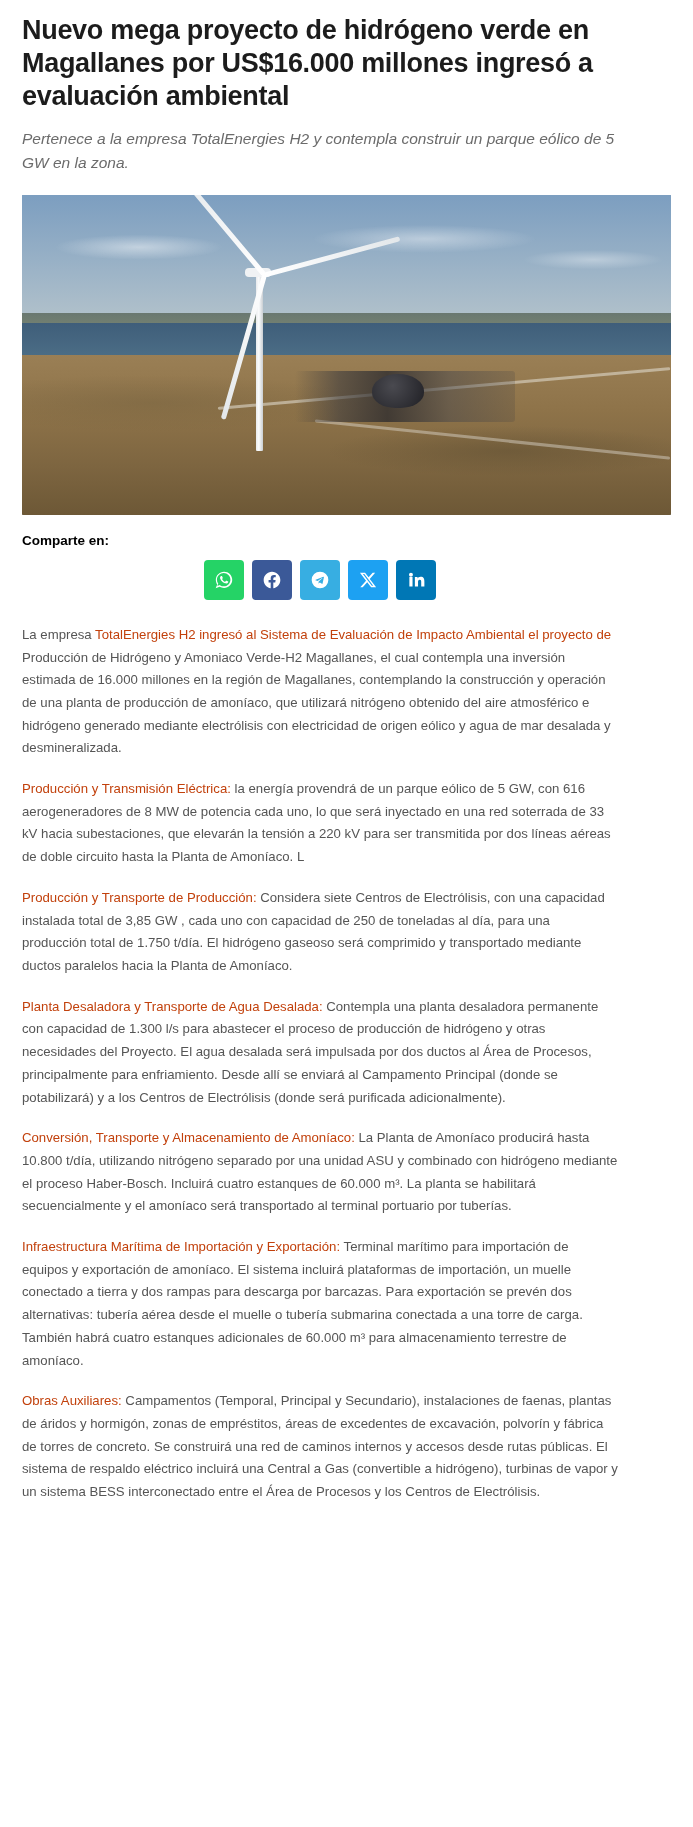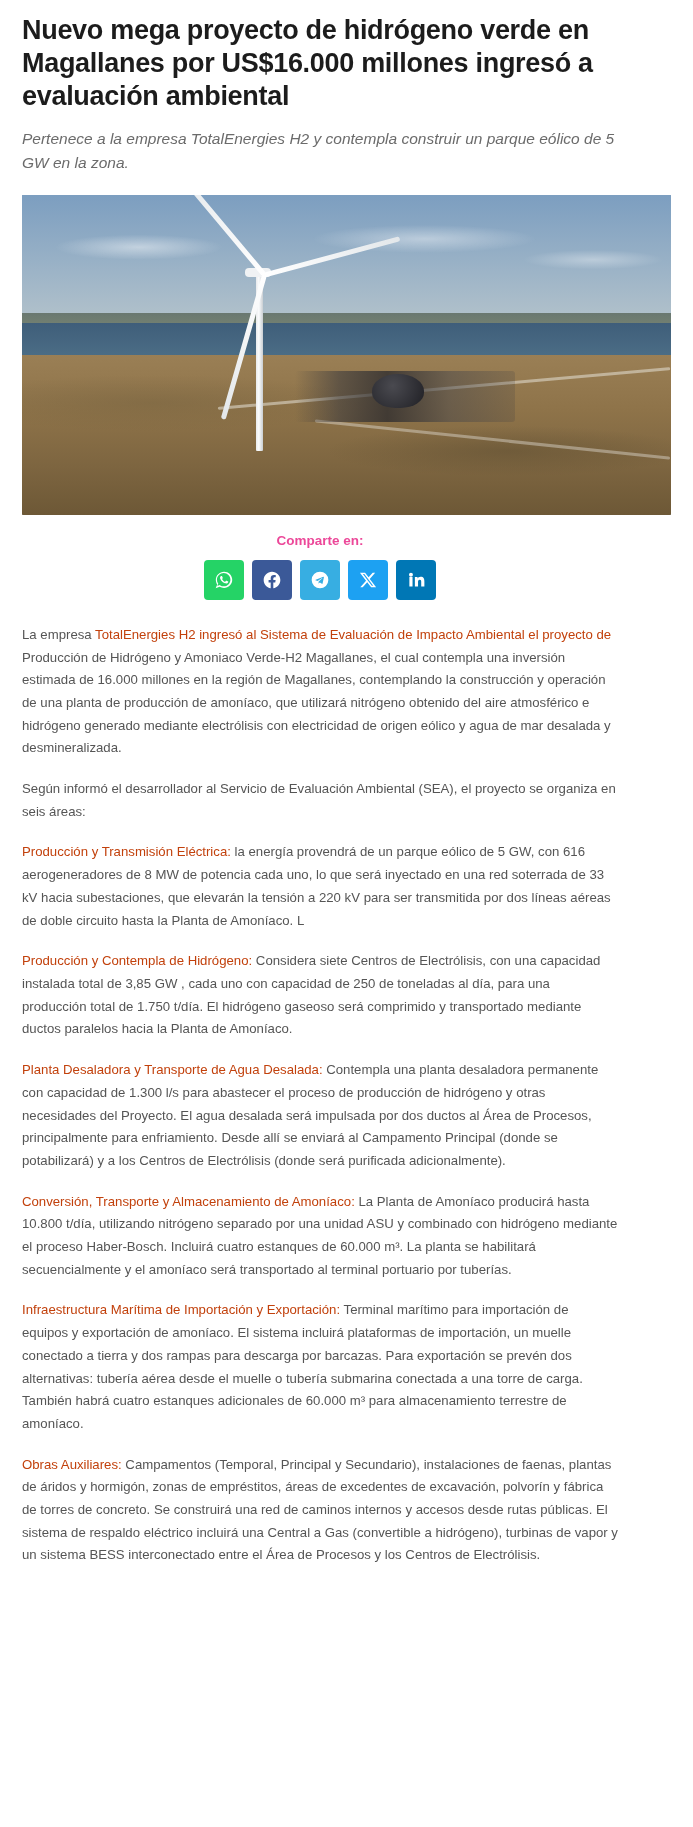--- a/index.html
+++ b/index.html
@@ -132,24 +132,23 @@
     width: 5px;
     height: 150px;
     background: linear-gradient(#ffffff, #e3e7ea);
     transform-origin: 50% 0%;
     border-radius: 3px;
   }
   .b1 { transform: rotate(16deg); }
   .b2 { transform: rotate(140deg); height: 138px; }
   .b3 { transform: rotate(255deg); height: 140px; }
   .share-label {
-    text-align: center;
     font-size: 13.5px;
     font-weight: bold;
-    color: #ec4899;
+    color: #000000;
     margin: 4px 0 12px 0;
   }
   .share-row {
     display: flex;
     justify-content: center;
     gap: 8px;
     margin: 0 0 24px 0;
   }
   .share-btn {
     width: 40px;
@@ -237,22 +236,21 @@
         <svg width="19" height="19" viewBox="0 0 24 24" fill="#ffffff">
           <path d="M4.98 3.5A2.5 2.5 0 002.5 6a2.5 2.5 0 005 0 2.5 2.5 0 00-2.52-2.5zM3 8.98h4v12H3v-12zm6.5 0h3.83v1.64h.05c.53-1 1.84-2.06 3.78-2.06 4.04 0 4.79 2.66 4.79 6.12v6.3h-4v-5.59c0-1.33-.02-3.05-1.86-3.05-1.86 0-2.14 1.45-2.14 2.95v5.69h-4v-12z"></path>
         </svg>
       </span>
     </div>
 
   </div>
 
   <div id="article-body">
       <p class="body"><span>La empresa </span><strong>TotalEnergies H2 ingresó al Sistema de Evaluación de Impacto Ambiental el proyecto de </strong><span>Producción de Hidrógeno y Amoniaco Verde-H2 Magallanes, el cual contempla una inversión estimada de 16.000 millones en la región de Magallanes, contemplando la construcción y operación de una planta de producción de amoníaco, que utilizará nitrógeno obtenido del aire atmosférico e hidrógeno generado mediante electrólisis con electricidad de origen eólico y agua de mar desalada y desmineralizada.</span></p>
-      <p class="body"><span>Según informó el desarrollador al Servicio de Evaluación Ambiental (SEA), el proyecto se organiza en seis áreas:</span></p>
       <p class="body"><strong>Producción y Transmisión Eléctrica:</strong><span> la energía provendrá de un parque eólico de 5 GW, con 616 aerogeneradores de 8 MW de potencia cada uno, lo que será inyectado en una red soterrada de 33 kV hacia subestaciones, que elevarán la tensión a 220 kV para ser transmitida por dos líneas aéreas de doble circuito hasta la Planta de Amoníaco. L</span></p>
-      <p class="body"><strong>Producción y Contempla de Hidrógeno:</strong><span> Considera siete Centros de Electrólisis, con una capacidad instalada total de 3,85 GW , cada uno con capacidad de 250 de toneladas al  día, para una producción total de 1.750 t/día. El hidrógeno gaseoso será comprimido y transportado mediante ductos paralelos hacia la Planta de Amoníaco.</span></p>
+      <p class="body"><strong>Producción y Transporte de Producción:</strong><span> Considera siete Centros de Electrólisis, con una capacidad instalada total de 3,85 GW , cada uno con capacidad de 250 de toneladas al  día, para una producción total de 1.750 t/día. El hidrógeno gaseoso será comprimido y transportado mediante ductos paralelos hacia la Planta de Amoníaco.</span></p>
       <p class="body"><strong>Planta Desaladora y Transporte de Agua Desalada:</strong><span> Contempla una planta desaladora permanente con capacidad de 1.300 l/s para abastecer el proceso de producción de hidrógeno y otras necesidades del Proyecto. El agua desalada será impulsada por dos ductos al Área de Procesos, principalmente para enfriamiento. Desde allí se enviará al Campamento Principal (donde se potabilizará) y a los Centros de Electrólisis (donde será purificada adicionalmente).</span></p>
       <p class="body"><strong>Conversión, Transporte y Almacenamiento de Amoníaco:</strong><span> La Planta de Amoníaco producirá hasta 10.800 t/día, utilizando nitrógeno separado por una unidad ASU y combinado con hidrógeno mediante el proceso Haber-Bosch. Incluirá cuatro estanques de 60.000 m³. La planta se habilitará secuencialmente y el amoníaco será transportado al terminal portuario por tuberías.</span></p>
       <p class="body"><strong>Infraestructura Marítima de Importación y Exportación:</strong><span> Terminal marítimo para importación de equipos y exportación de amoníaco. El sistema incluirá plataformas de importación, un muelle conectado a tierra y dos rampas para descarga por barcazas. Para exportación se prevén dos alternativas: tubería aérea desde el muelle o tubería submarina conectada a una torre de carga. También habrá cuatro estanques adicionales de 60.000 m³ para almacenamiento terrestre de amoníaco.</span></p>
       <p class="body"><strong>Obras Auxiliares:</strong><span> Campamentos (Temporal, Principal y Secundario), instalaciones de faenas, plantas de áridos y hormigón, zonas de empréstitos, áreas de excedentes de excavación, polvorín y fábrica de torres de concreto. Se construirá una red de caminos internos y accesos desde rutas públicas. El sistema de respaldo eléctrico incluirá una Central a Gas (convertible a hidrógeno), turbinas de vapor y un sistema BESS interconectado entre el Área de Procesos y los Centros de Electrólisis.</span></p>
     </div>
 
 </div>
 
 </body></html>

